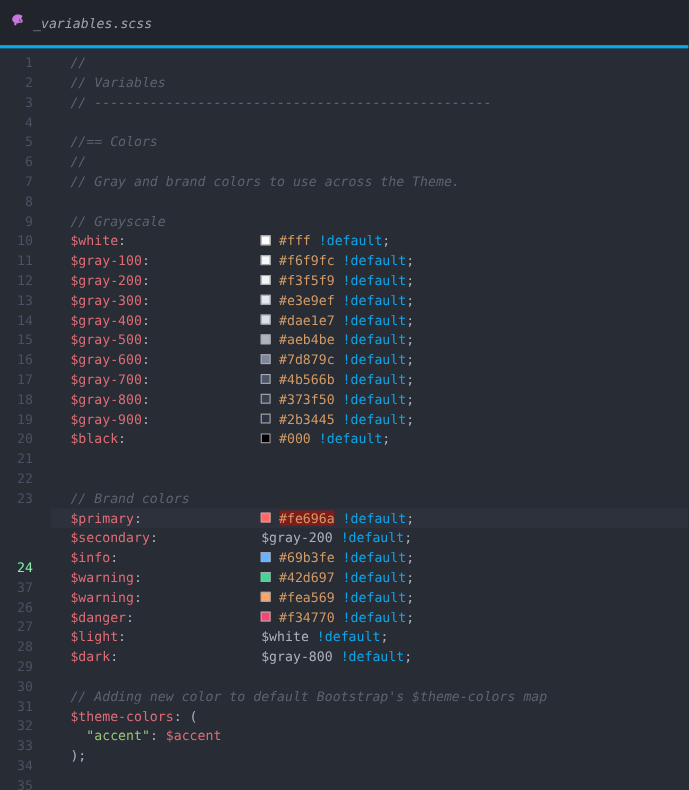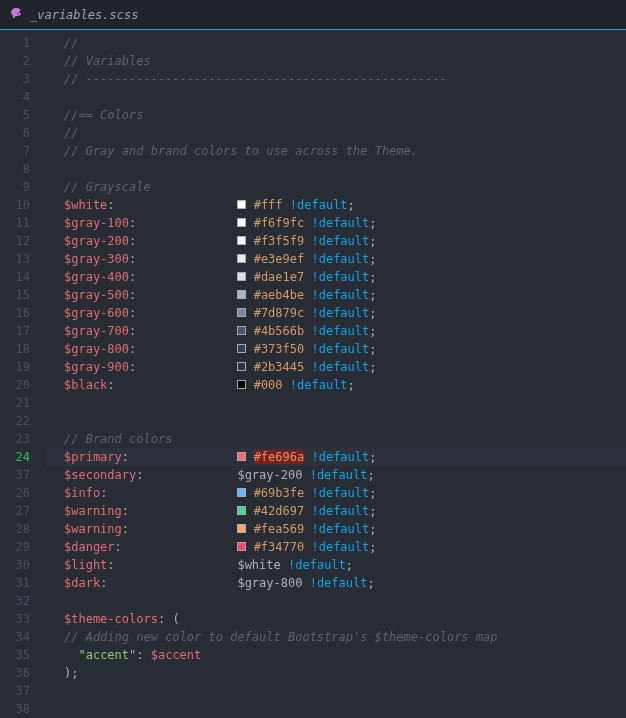--- a/index.html
+++ b/index.html
@@ -7,25 +7,25 @@
   background: #282c34;
   font-family: 'Menlo', 'Monaco', 'Consolas', monospace;
   font-size: 12px;
   color: #abb2bf;
   width: 626px;
   height: 718px;
   overflow: hidden;
 }
 .tab-bar {
   background: #21252b;
-  height: 30px;
+  height: 44px;
   display: flex;
   align-items: center;
   padding: 0 10px;
-  border-bottom: 1px solid #0ea5e9;
+  border-bottom: 3px solid #0ea5e9;
 }
 .tab-icon {
   color: #c678dd;
   margin-right: 7px;
   font-size: 13px;
 }
 .tab-name {
   color: #9da5b4;
   font-size: 12px;
   font-style: italic;
@@ -35,21 +35,21 @@
   line-height: 18px;
   padding-top: 4px;
 }
 .gutter {
   width: 46px;
   text-align: right;
   padding-right: 16px;
   color: #495162;
   user-select: none;
 }
-.gutter .active { color: #22c55e; }
+.gutter .active { color: #86efac; margin-top: 45px; }
 .code {
   flex: 1;
   padding-left: 18px;
 }
 .line { height: 18px; white-space: pre; }
 .line.active-line { background: #2c313c; margin-left: -18px; padding-left: 18px; }
 .comment { color: #5c6370; font-style: italic; }
 .var { color: #e06c75; }
 .punct { color: #abb2bf; }
 .hex { color: #d19a66; }
@@ -146,19 +146,19 @@
       <div class="line"><span class="comment">// Brand colors</span></div>
       <div class="line active-line"><span class="var">$primary</span><span class="punct">:</span>               <span class="swatch" style="background:#fe696a"></span> <span class="hex sel">#fe696a</span> <span class="keyword">!default</span><span class="punct">;</span></div>
       <div class="line"><span class="var">$secondary</span><span class="punct">:</span>             <span class="ref">$gray-200</span> <span class="keyword">!default</span><span class="punct">;</span></div>
       <div class="line"><span class="var">$info</span><span class="punct">:</span>                  <span class="swatch" style="background:#69b3fe"></span> <span class="hex">#69b3fe</span> <span class="keyword">!default</span><span class="punct">;</span></div>
       <div class="line"><span class="var">$warning</span><span class="punct">:</span>               <span class="swatch" style="background:#42d697"></span> <span class="hex">#42d697</span> <span class="keyword">!default</span><span class="punct">;</span></div>
       <div class="line"><span class="var">$warning</span><span class="punct">:</span>               <span class="swatch" style="background:#fea569"></span> <span class="hex">#fea569</span> <span class="keyword">!default</span><span class="punct">;</span></div>
       <div class="line"><span class="var">$danger</span><span class="punct">:</span>                <span class="swatch" style="background:#f34770"></span> <span class="hex">#f34770</span> <span class="keyword">!default</span><span class="punct">;</span></div>
       <div class="line"><span class="var">$light</span><span class="punct">:</span>                 <span class="ref">$white</span> <span class="keyword">!default</span><span class="punct">;</span></div>
       <div class="line"><span class="var">$dark</span><span class="punct">:</span>                  <span class="ref">$gray-800</span> <span class="keyword">!default</span><span class="punct">;</span></div>
       <div class="line"> </div>
+      <div class="line"><span class="comment">// Adding new color to default Bootstrap's $theme-colors map</span></div>
       <div class="line"><span class="var">$theme-colors</span><span class="punct">: </span><span class="paren">(</span></div>
-      <div class="line"><span class="comment">// Adding new color to default Bootstrap's $theme-colors map</span></div>
       <div class="line">  <span class="string">"accent"</span><span class="punct">: </span><span class="var">$accent</span></div>
       <div class="line"><span class="paren">)</span><span class="punct">;</span></div>
       <div class="line"> </div>
     </div>
 </div>
 
 </body></html>

